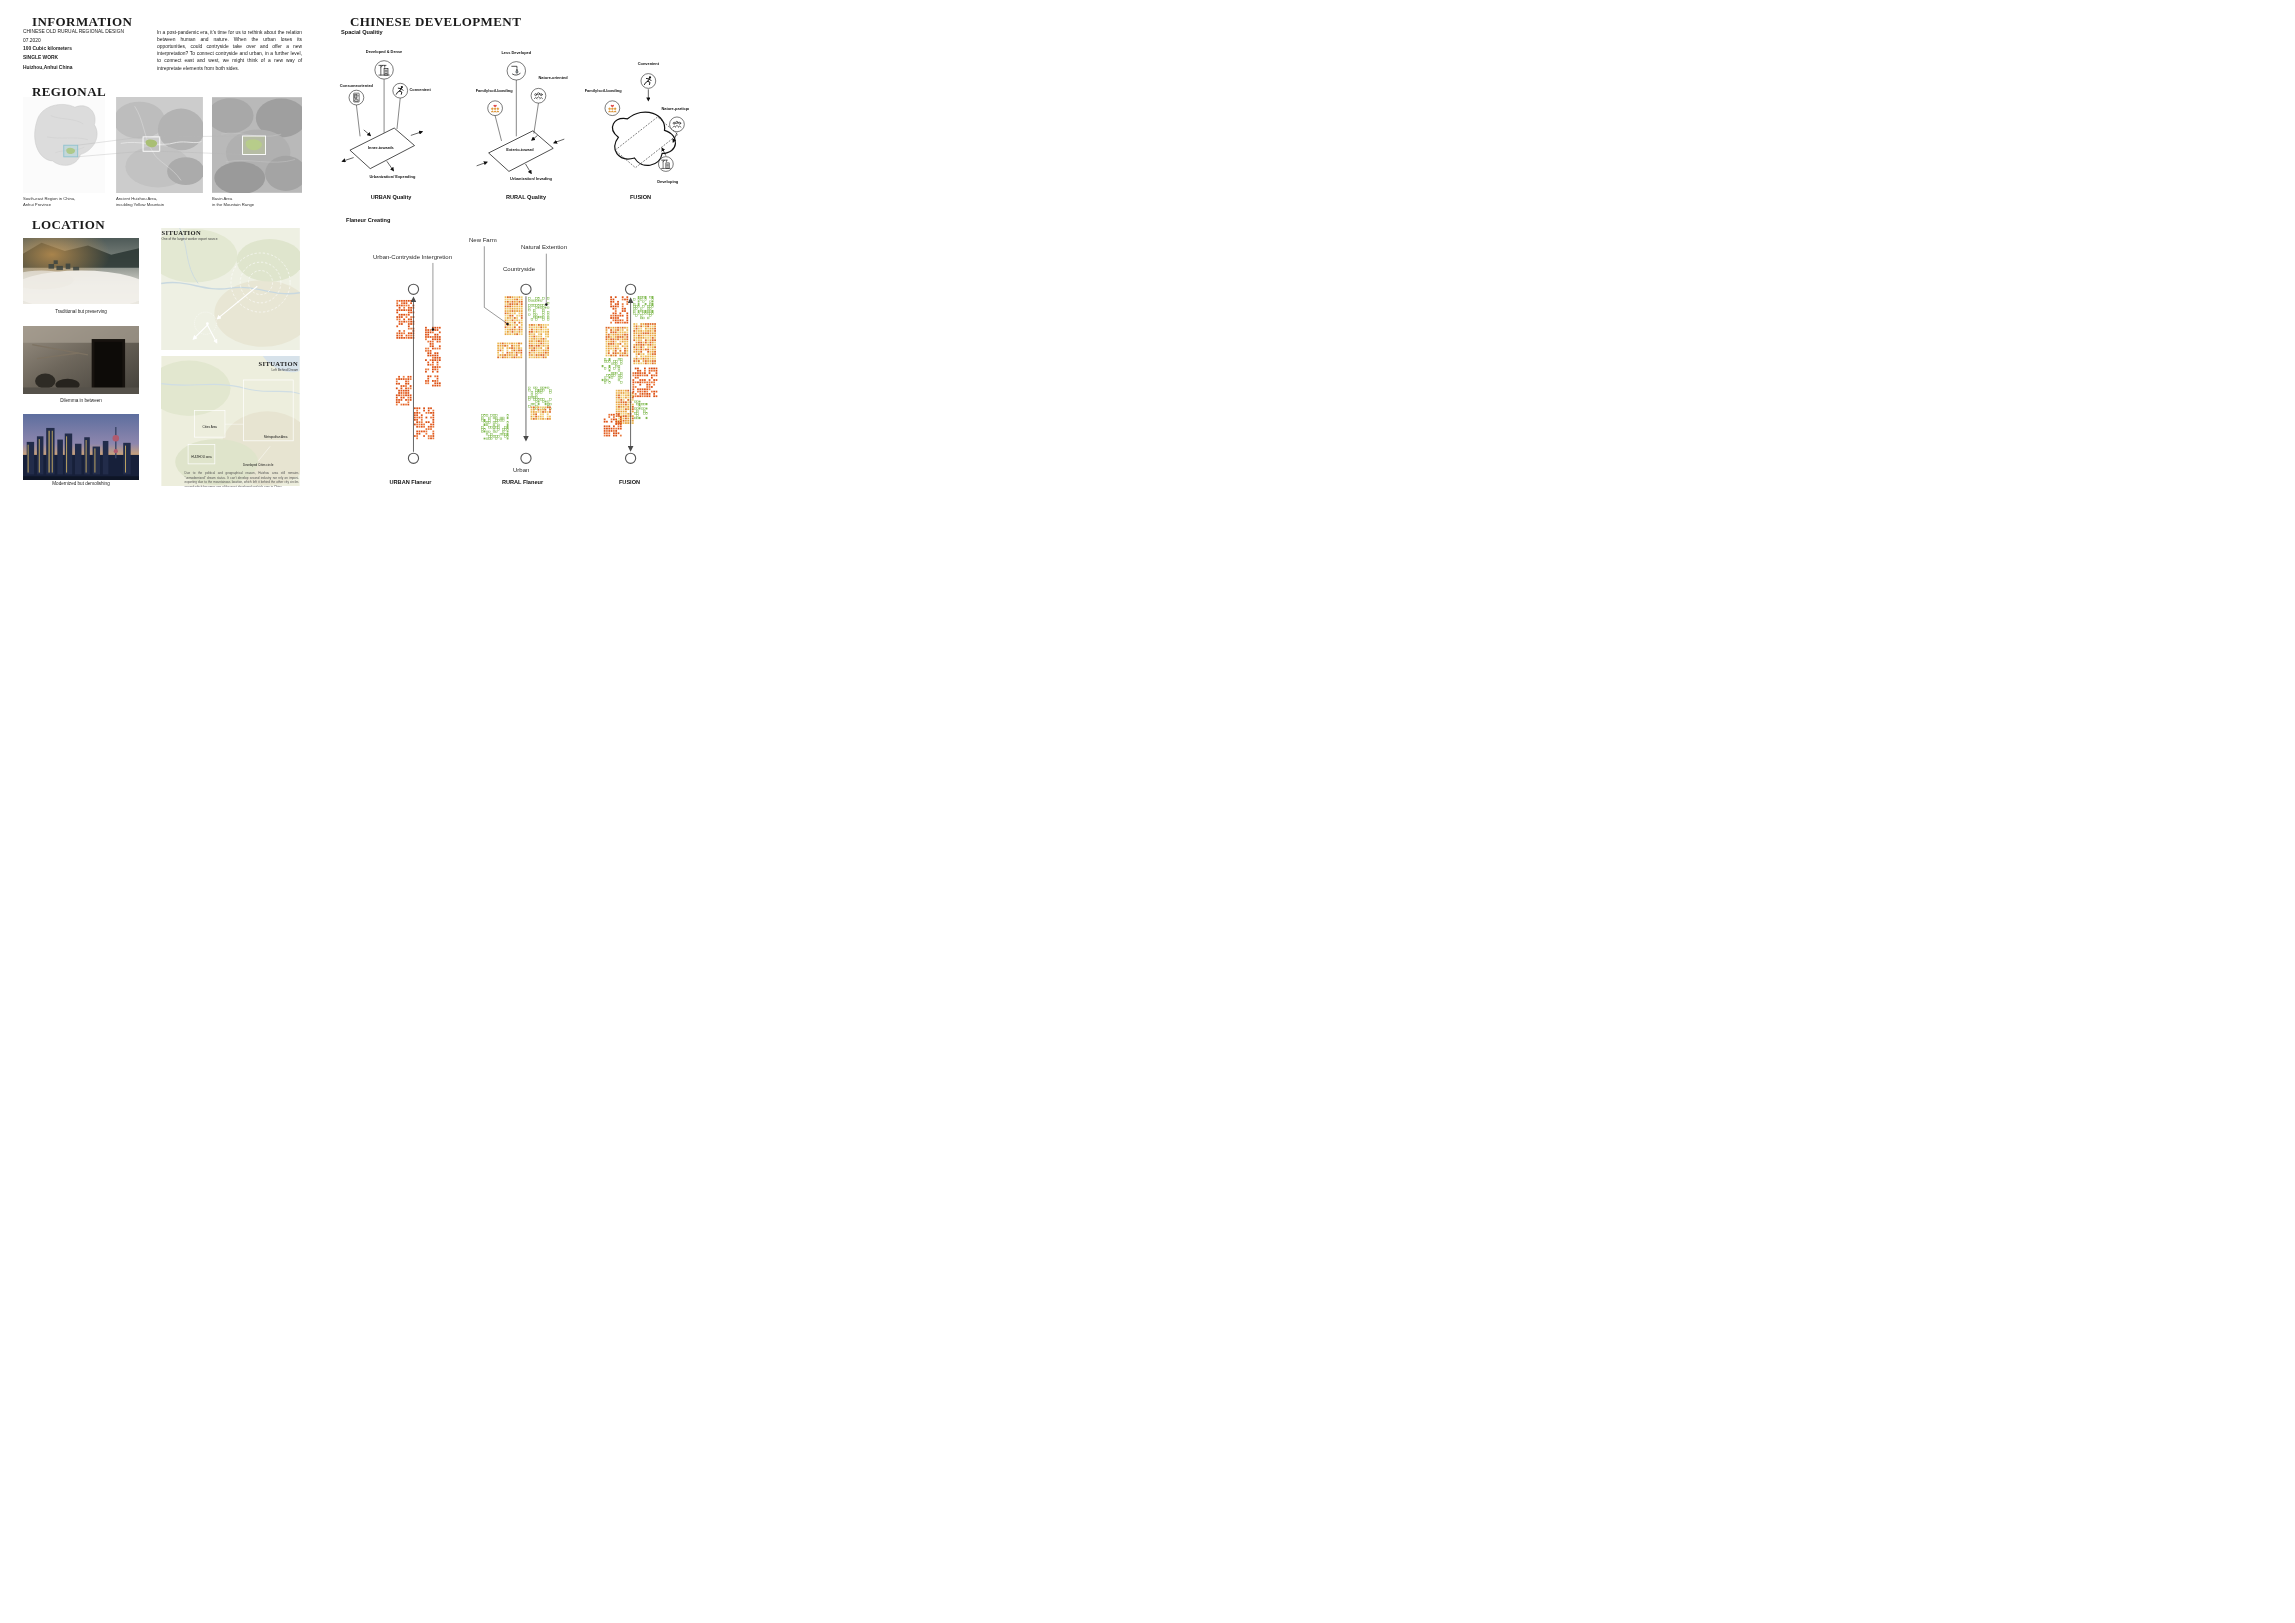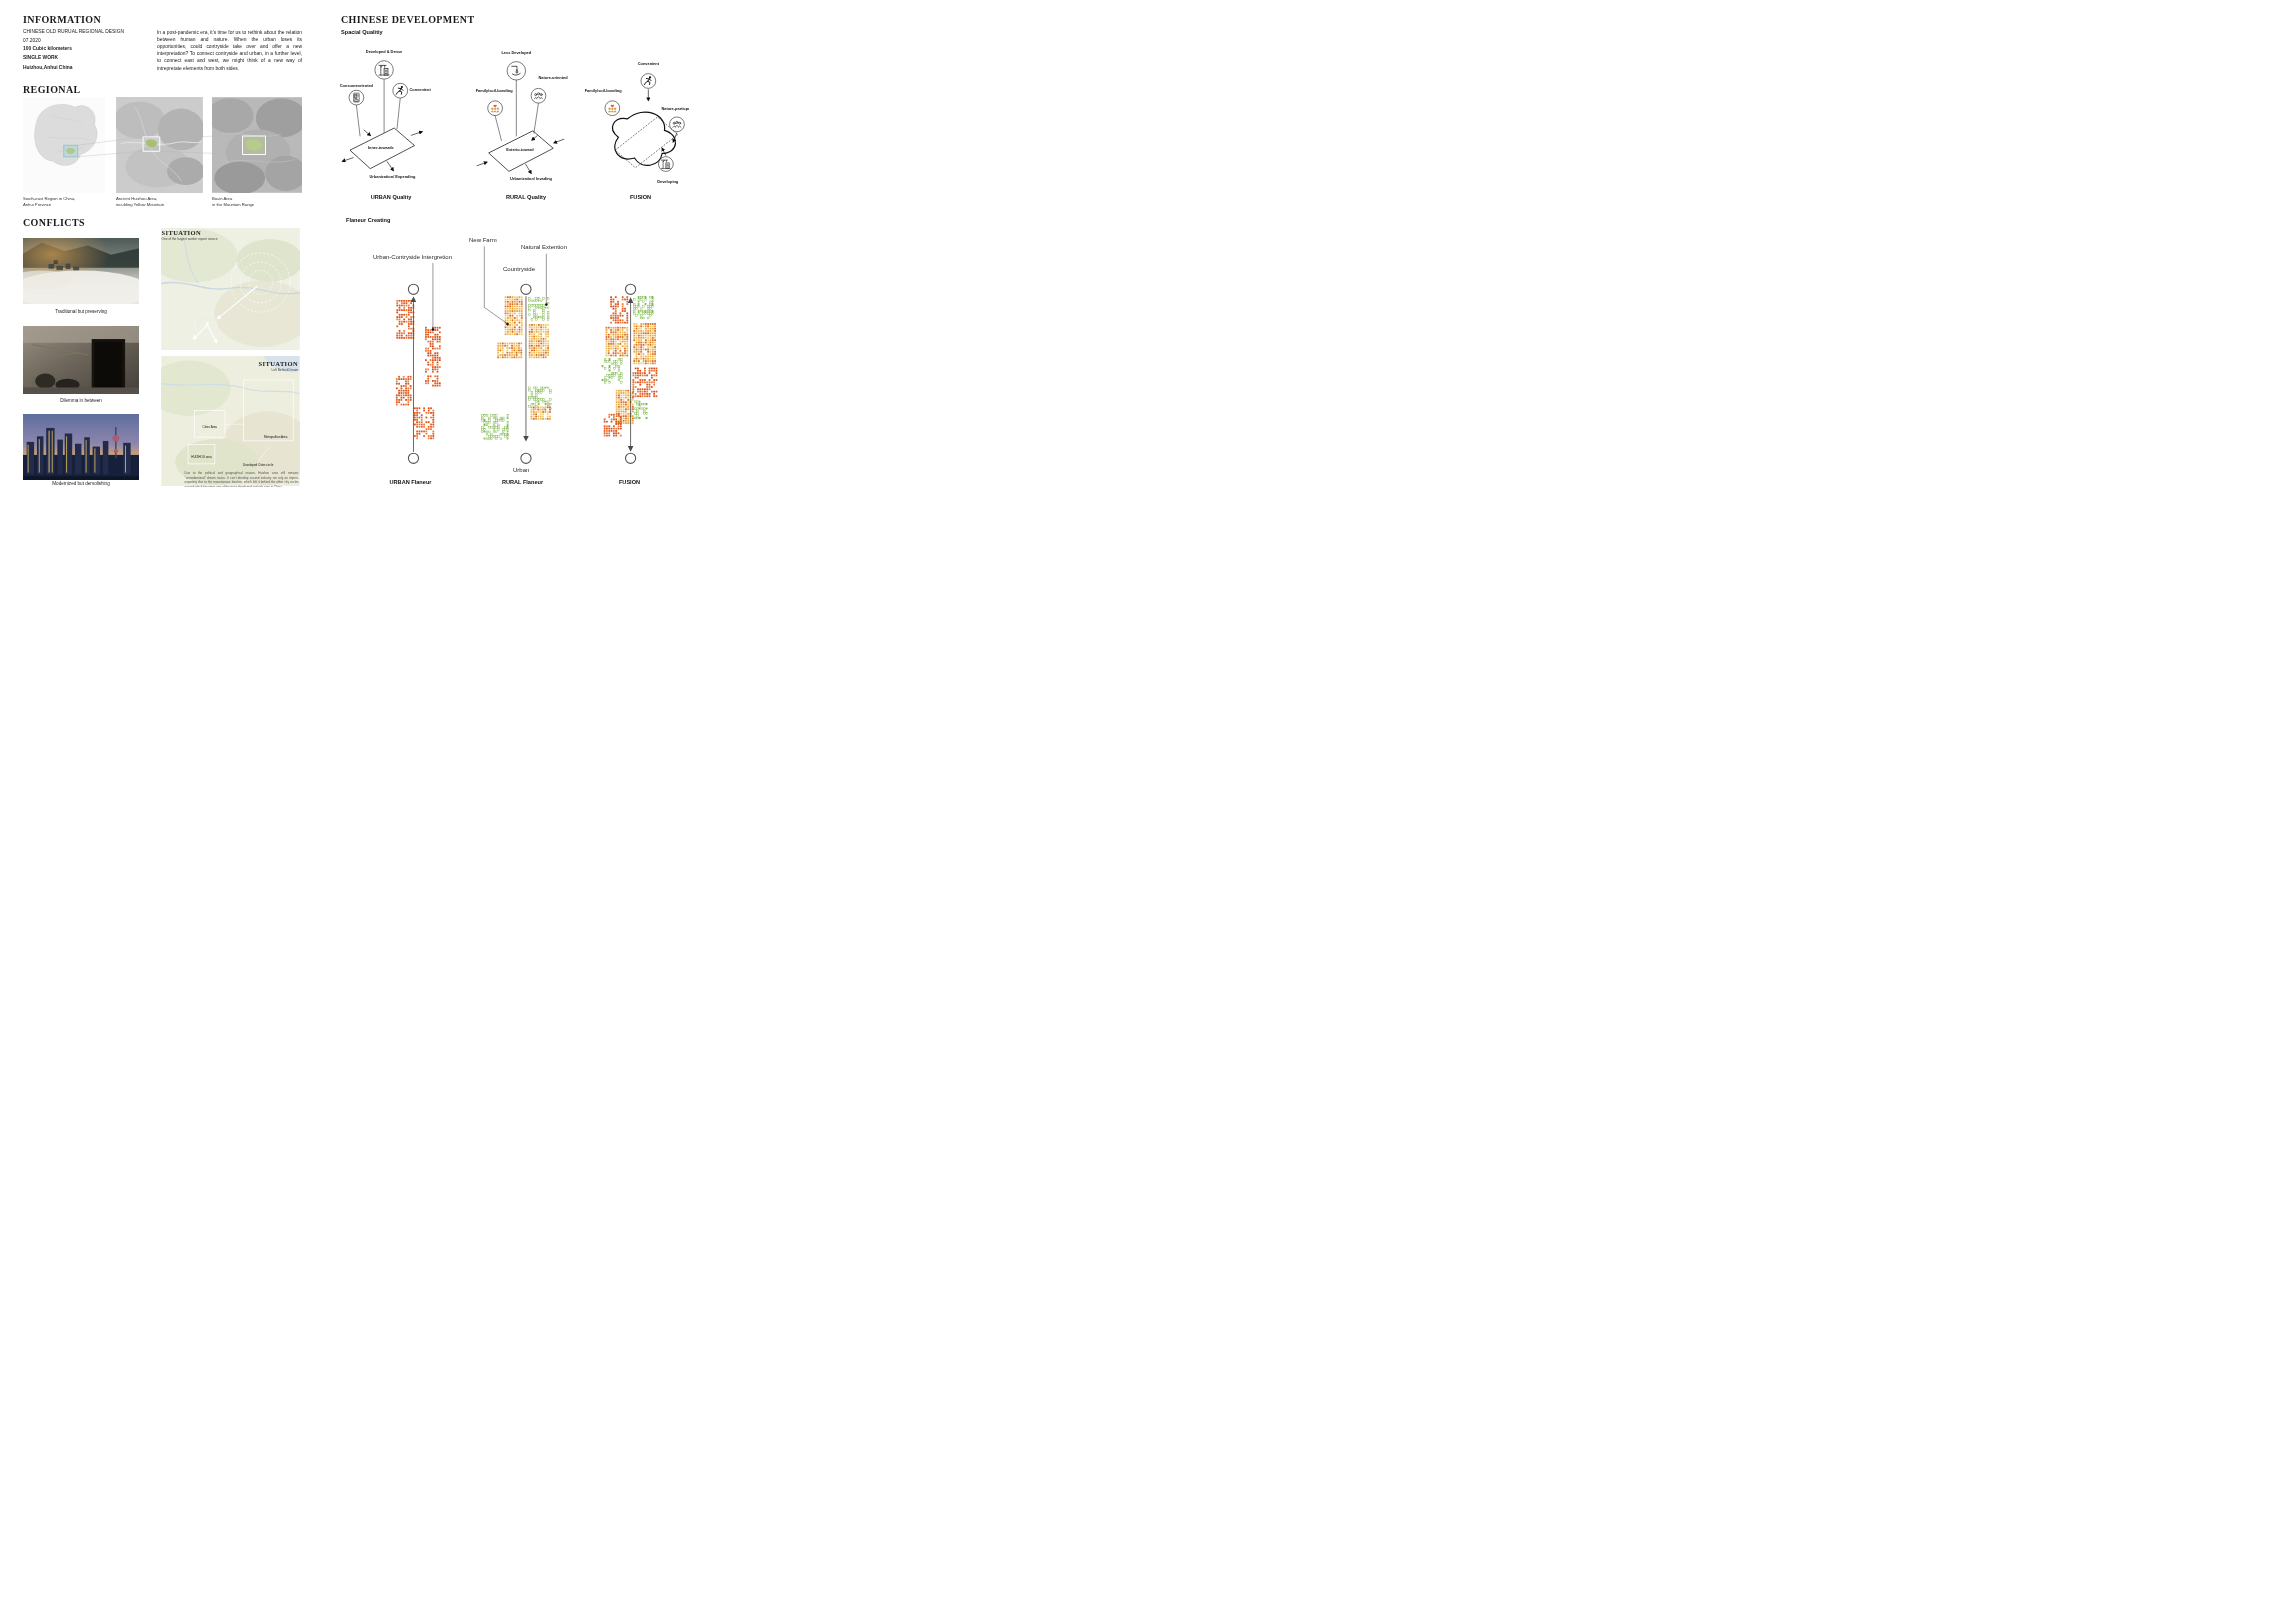--- a/index.html
+++ b/index.html
@@ -1,20 +1,20 @@
 <!DOCTYPE html>
 <html style="font-size:7.4px"><head>
 <meta charset="utf-8">
 <style>
   html,body{margin:0;padding:0;background:#ffffff;}
   #board{position:relative;width:689px;height:487px;background:#fff;overflow:hidden;
          font-family:"Liberation Sans",sans-serif;color:#1a1a1a;}
   .abs{position:absolute;}
   .sh{font-family:"Liberation Serif",serif;font-weight:bold;letter-spacing:0.4px;}
-  .h1{font-size:10px;}
+  .h1{font-size:13px;margin-left:9px;}
   .h2{font-size:6.5px;}
   .b{font-weight:bold;}
   .infoline{font-size:4.9px;line-height:1.35;margin-bottom:1.9px;}
   .infoline.b{margin-bottom:2.8px;}
   .para{font-size:4.9px;line-height:1.45;text-align:justify;}
   .mapbox{position:absolute;top:97px;height:96px;overflow:hidden;background:#eee;}
   .mapbox svg{display:block;width:100%;height:100%;}
   .caption{font-size:4.2px;color:#333;line-height:1.4;white-space:pre-line;}
   .photo{position:absolute;left:23px;width:116px;overflow:hidden;}
   .photo svg{display:block;width:100%;height:100%;}
@@ -170,21 +170,21 @@
     </g>
   </svg>
 
   <div class="abs caption" style="left:23px;top:196px;width:83px">South-east Region in China,
 Anhui Province</div>
   <div class="abs caption" style="left:116px;top:196px;width:88px">Ancient Huizhou Area,
 inculding Yellow Mountain</div>
   <div class="abs caption" style="left:212px;top:196px;width:90px">Basin Area
 in the Mountain Range</div>
 
-  <div class="abs sh h1" style="left:23px;top:217px">CONFLICTS</div>
+  <div class="abs sh h1" style="left:23px;top:217px">LOCATION</div>
 
   <div class="photo" style="top:238px;height:66px">
     <svg viewBox="0 0 250 142" preserveAspectRatio="none">
       <defs>
         <linearGradient id="ph1" x1="0" y1="0" x2="0" y2="1">
           <stop offset="0" stop-color="#4e5a58"></stop>
             <stop offset="0.35" stop-color="#7c837c"></stop>
           <stop offset="0.7" stop-color="#cfcfc8"></stop>
             <stop offset="1" stop-color="#ece9e2"></stop>
         </linearGradient>

